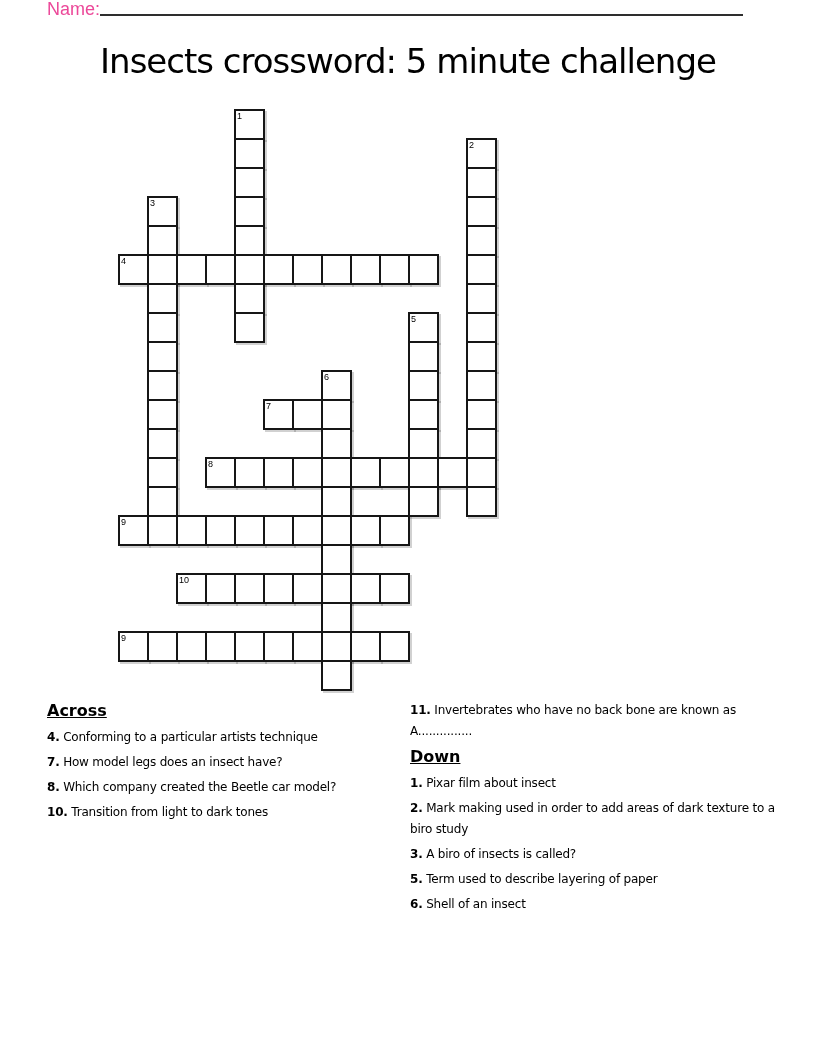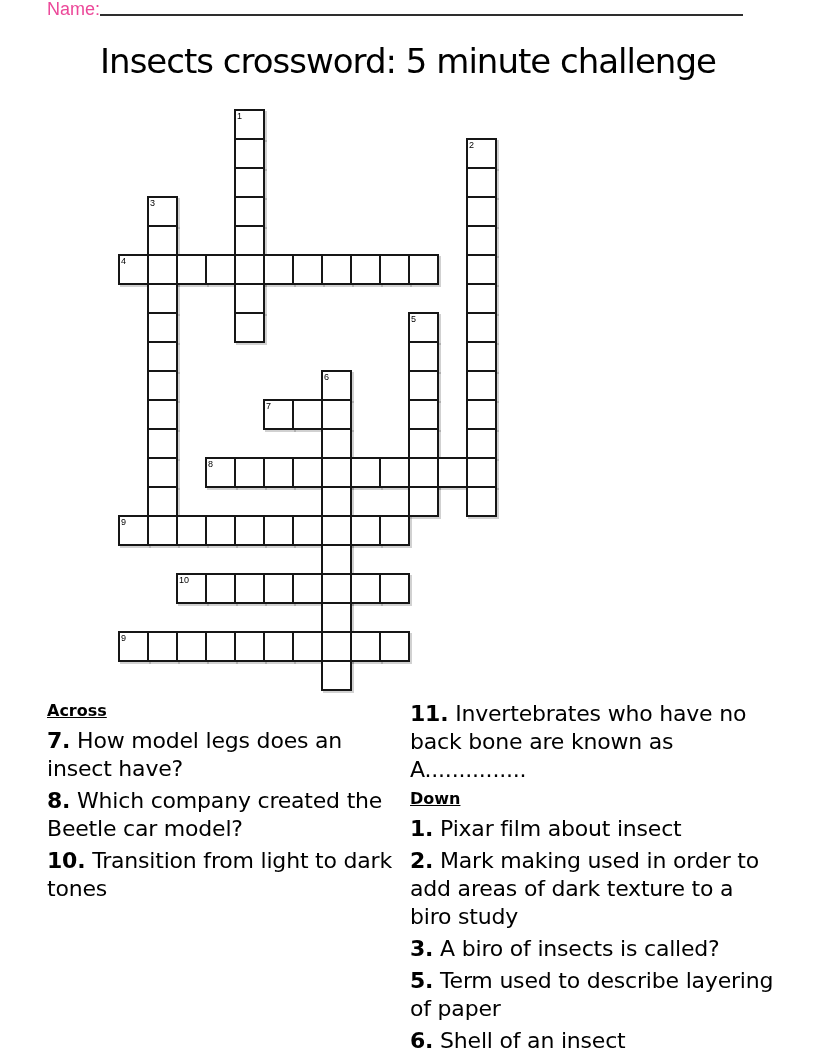--- a/index.html
+++ b/index.html
@@ -80,22 +80,22 @@
   #col-left  { left: 47px;  width: 348px; }
   #col-right { left: 410px; width: 368px; }
   .clue-heading {
     font-size: 16px;
     line-height: 22px;
     font-weight: bold;
     text-decoration: underline;
     margin: 0 0 5px 0;
   }
   .clue {
-    font-size: 22px;
-    line-height: 28px;
+    font-size: 12px;
+    line-height: 21px;
     margin: 0 0 4px 0;
     letter-spacing: -0.2px;
   }
   .clue b { font-weight: bold; }
 </style>
 </head>
 <body>
 
 <div class="page">
 
@@ -217,20 +217,21 @@
       <div class="cell" style="left: 145px; top: 522px;"></div>
       <div class="cell" style="left: 174px; top: 522px;"></div>
       <div class="cell" style="left: 203px; top: 522px;"></div>
       <div class="cell" style="left: 232px; top: 522px;"></div>
       <div class="cell" style="left: 261px; top: 522px;"></div>
       <div class="cell" style="left: 203px; top: 551px;"></div>
     </div>
 
   <div id="col-left" class="clue-col">
       <div class="clue-heading">Across</div>
+      <div class="clue"><b>4.</b><span> Conforming to a particular artists technique</span></div>
       <div class="clue"><b>7.</b><span> How model legs does an insect have?</span></div>
       <div class="clue"><b>8.</b><span> Which company created the Beetle car model?</span></div>
       <div class="clue"><b>10.</b><span> Transition from light to dark tones</span></div>
     </div>
 
   <div id="col-right" class="clue-col">
       <div class="clue"><b>11.</b><span> Invertebrates who have no back bone are known as A...............</span></div>
       <div class="clue-heading">Down</div>
       <div class="clue"><b>1.</b><span> Pixar film about insect</span></div>
       <div class="clue"><b>2.</b><span> Mark making used in order to add areas of dark texture to a biro study</span></div>

